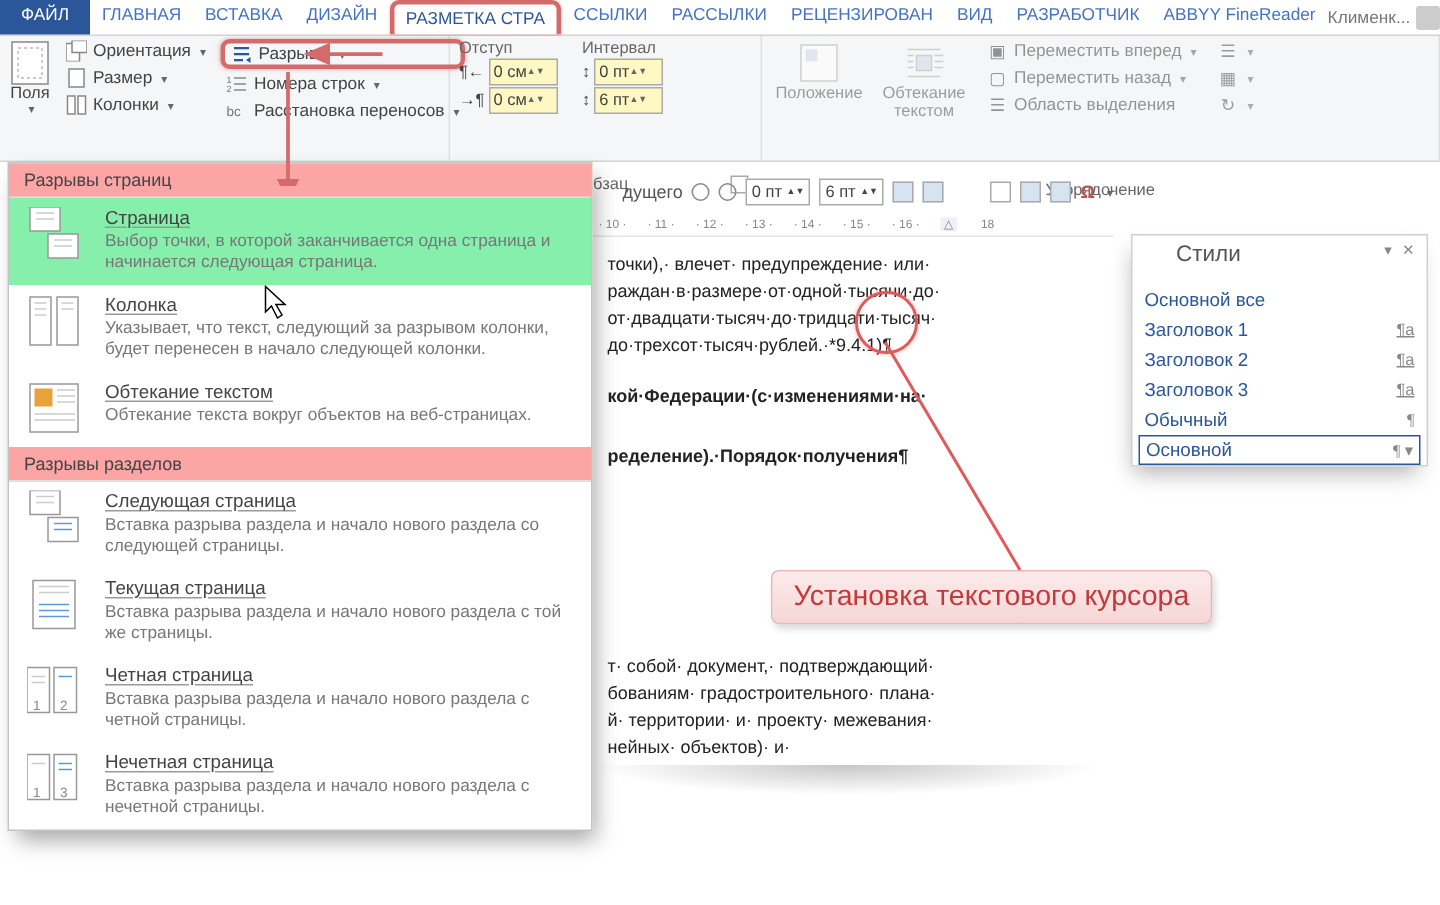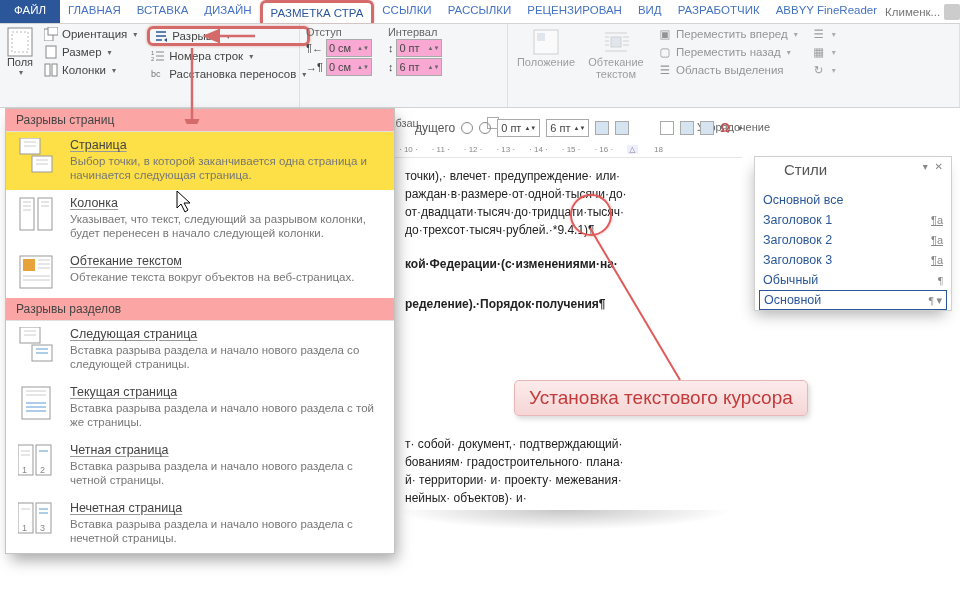--- a/index.html
+++ b/index.html
@@ -24,27 +24,27 @@
   .big-btn span.lbl { font-size: 11px; text-align: center; line-height: 12px; }
 
   .mini-col { display: flex; flex-direction: column; gap: 2px; justify-content: flex-start; }
   .mini-btn { display: flex; align-items: center; gap: 4px; padding: 1px 4px; color: #444; font-size: 11.5px; white-space: nowrap; }
   .mini-btn .mic { width: 14px; height: 14px; display: inline-flex; align-items: center; justify-content: center; }
   .chev { font-size: 8px; color: #666; margin-left: 2px; }
 
   .breaks-btn { border: 3px solid #d46a6a; border-radius: 6px; box-shadow: 0 0 3px rgba(212,106,106,.6); padding: 0 4px !important; }
 
   .ind-row { display: flex; align-items: center; gap: 3px; font-size: 11px; }
-  .ind-row .fld { width: 46px; height: 18px; border: 1px solid #aaa; background: #f9a8d4; display: flex; align-items: center; justify-content: space-between; padding: 0 2px; }
+  .ind-row .fld { width: 46px; height: 18px; border: 1px solid #aaa; background: #fef9c3; display: flex; align-items: center; justify-content: flex-start; padding: 0 2px; }
   .fld .spin { display: flex; flex-direction: column; font-size: 6px; line-height: 5px; color: #666; }
 
   .dropdown { position: absolute; left: 5px; top: 108px; width: 390px; background: #fff; border: 1px solid #c3c3c3; box-shadow: 4px 8px 14px -2px rgba(0,0,0,.35); z-index: 50; }
   .dd-header { background: #fca5a5; padding: 4px 10px; font-size: 12px; color: #444; text-align: left; border-bottom: 1px solid #e0e0e0; }
   .dd-item { display: flex; gap: 14px; padding: 6px 10px 8px 10px; }
-  .dd-item.hl { background: #fde047; }
+  .dd-item.hl { background: #86efac; }
   .dd-ico { width: 40px; height: 36px; flex: none; display: flex; align-items: center; justify-content: center; }
   .dd-txt .t { color: #444; text-decoration: underline; text-decoration-color: #999; text-underline-offset: 2px; font-size: 12.5px; }
   .dd-txt .d { color: #777; font-size: 11.5px; line-height: 14px; margin-top: 2px; }
 
   .sub-toolbar { position: absolute; left: 395px; top: 118px; right: 218px; height: 20px; display: flex; align-items: center; gap: 6px; }
   .sub-toolbar .box { height: 18px; border: 1px solid #aaa; background: #fff; display: flex; align-items: center; padding: 0 3px; font-size: 11px; gap: 3px; }
   .circ { width: 12px; height: 12px; border: 1px solid #888; border-radius: 50%; }
   .sq { width: 14px; height: 14px; border: 1px solid #aaa; background: #d6e4f2; }
 
   .ruler { position: absolute; left: 395px; top: 142px; right: 218px; height: 16px; background: #fff; border-bottom: 1px solid #e6e6e6; font-size: 8px; color: #888; display: flex; align-items: center; overflow: hidden; gap: 14px; padding-left: 4px; }

